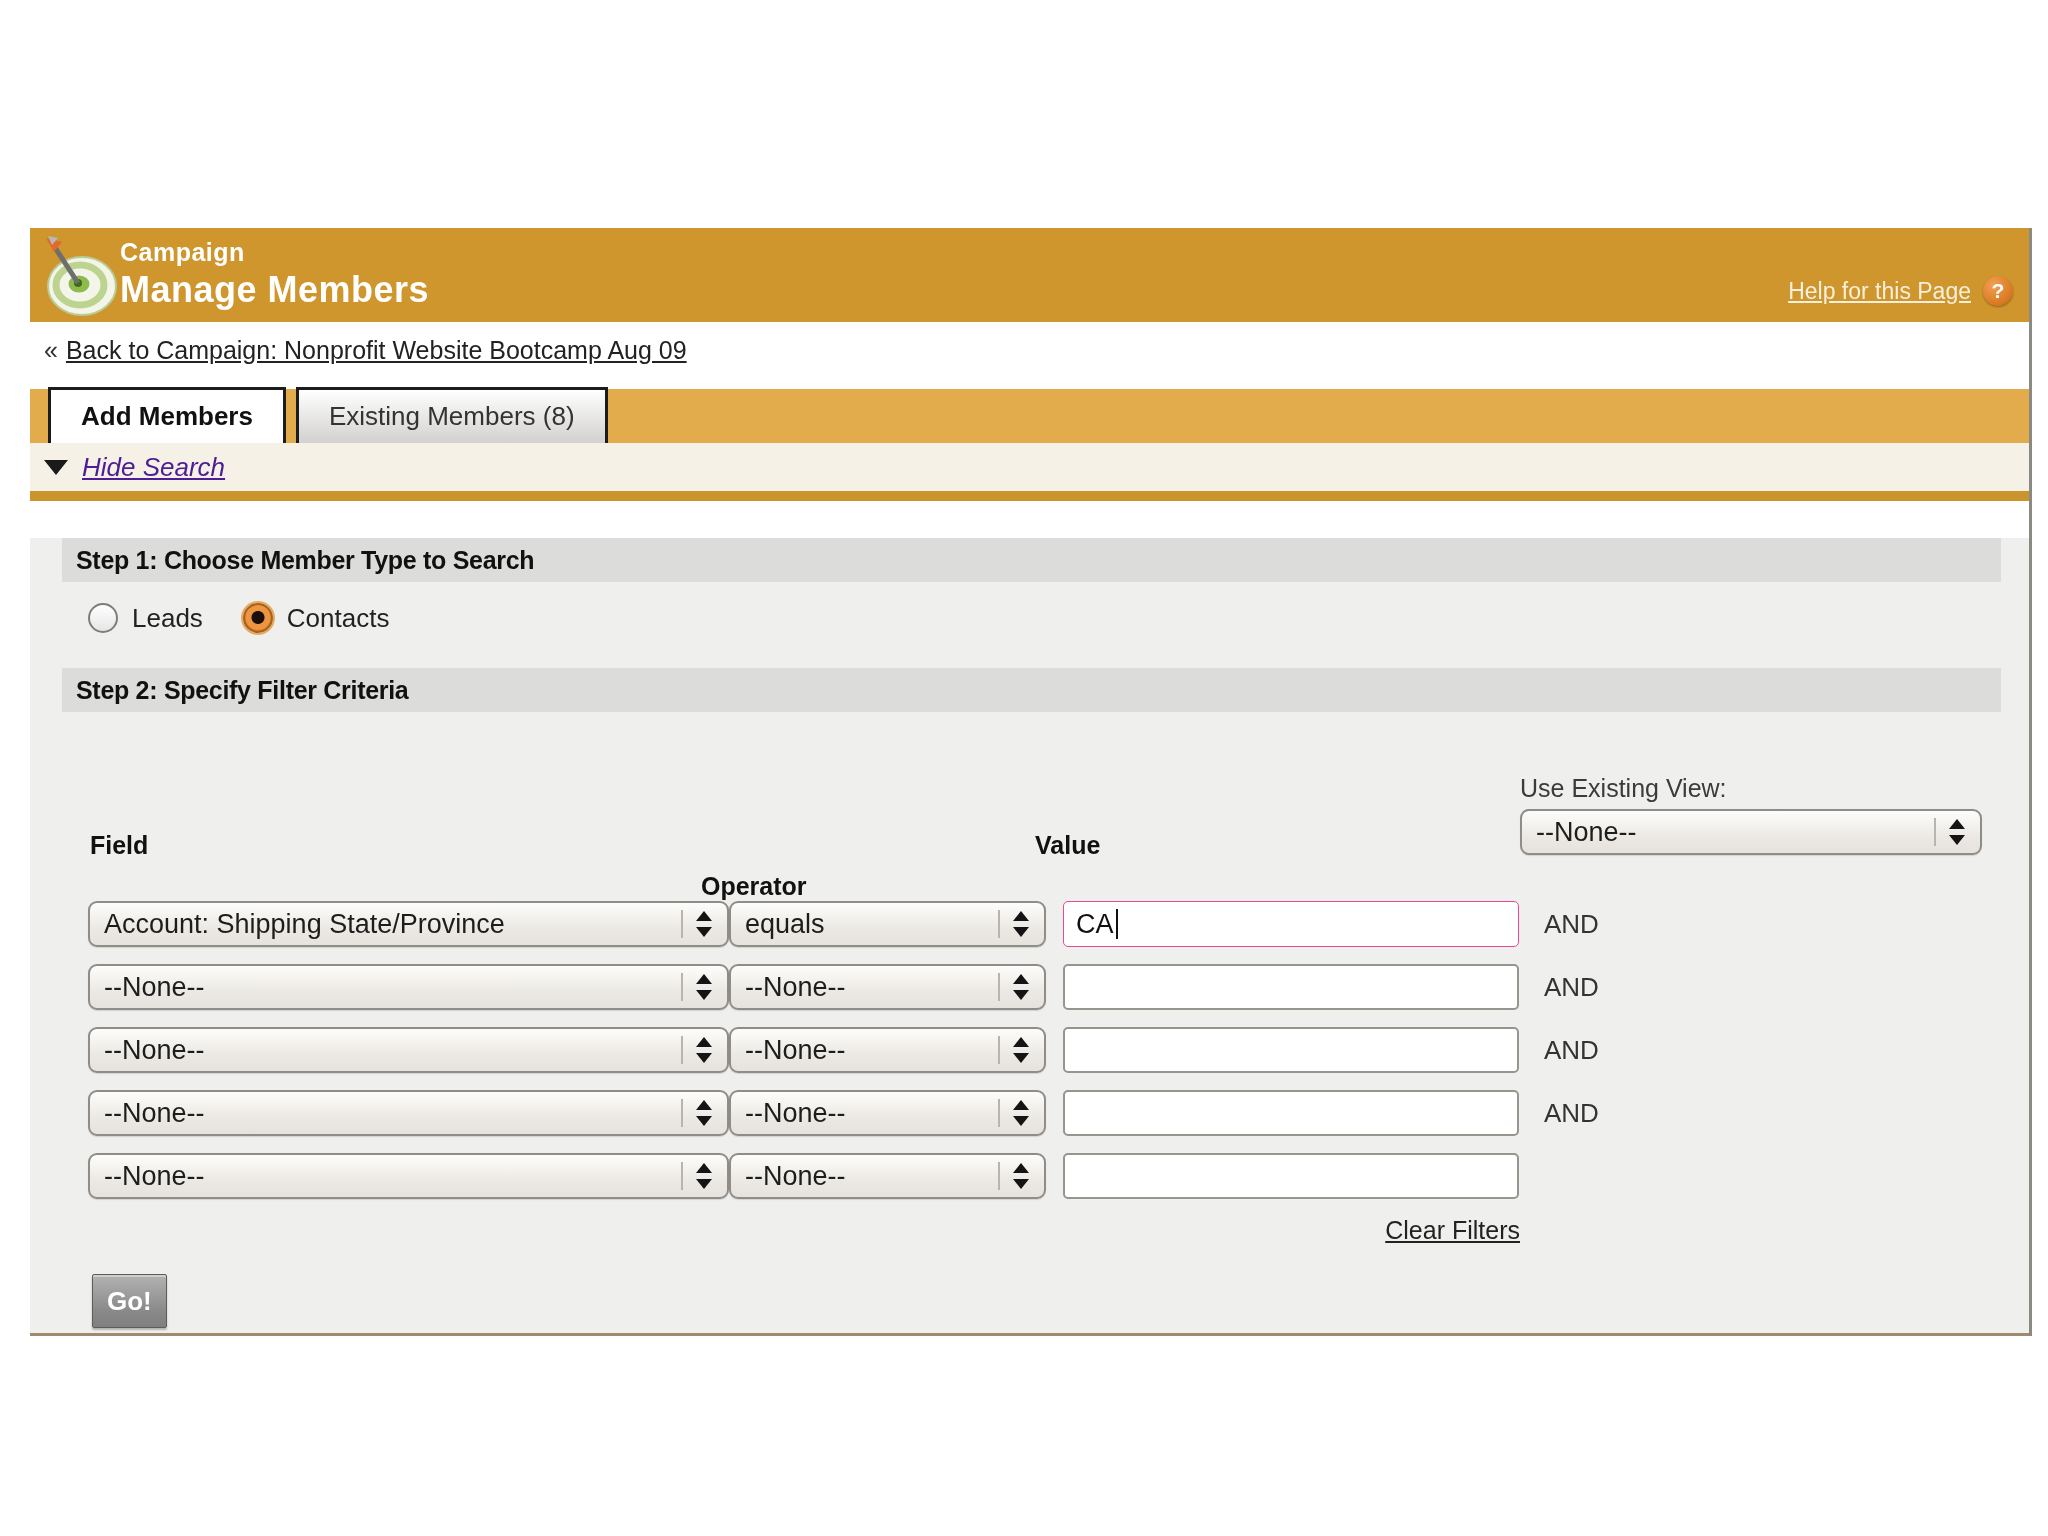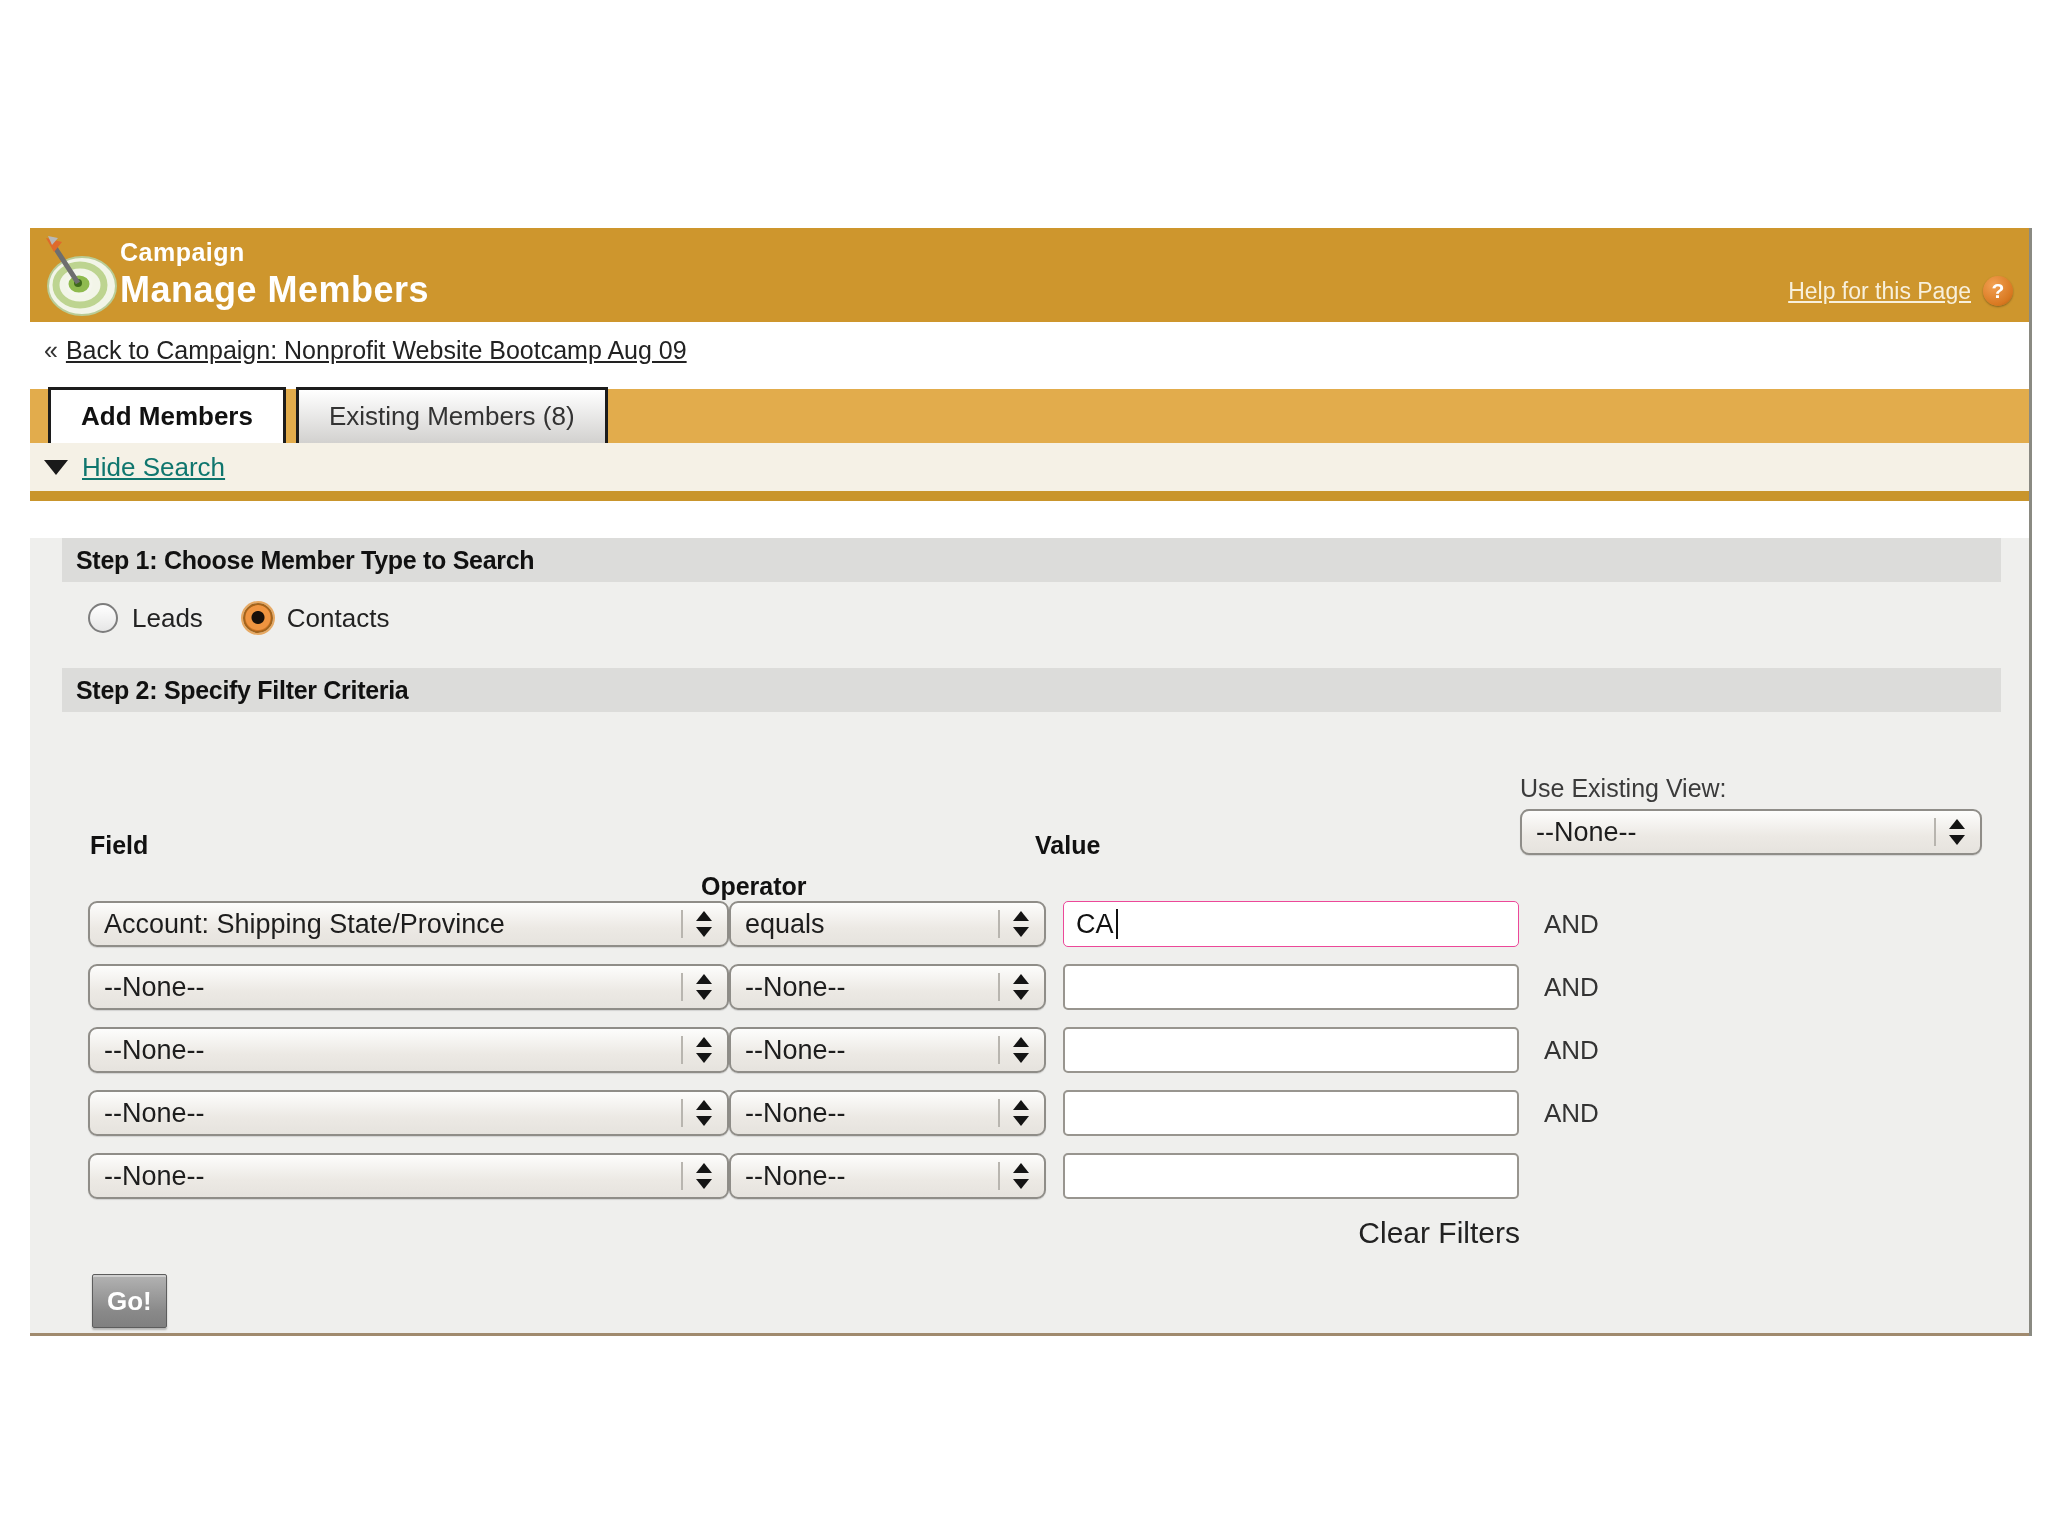--- a/index.html
+++ b/index.html
@@ -30,21 +30,21 @@
   .tabstrip { height: 54px; background: #E2AC4C; margin-top: 11px; display: flex; align-items: flex-end; padding-left: 18px; }
   .tab { height: 56px; display: flex; align-items: center; padding: 0 30px; font-size: 26px;
     border: 3px solid #1c1c1c; border-bottom: none; cursor: pointer; }
   .tab.active { background: #ffffff; font-weight: bold; color: #111; position: relative; z-index: 2; }
   .tab.inactive { background: linear-gradient(#ffffff, #d2d1cf); color: #333; margin-left: 10px; }
 
   
   .toggle-row { height: 48px; background: #F5F1E6; display: flex; align-items: center; padding-left: 14px; gap: 14px; }
   .tri-down-lg { width: 0; height: 0; border-left: 12px solid transparent; border-right: 12px solid transparent;
     border-top: 15px solid #1a1a1a; }
-  .toggle-link { font-size: 26px; color: #0f766e; text-decoration: underline; cursor: pointer; }
+  .toggle-link { font-size: 26px; color: #4c1d95; text-decoration: underline; cursor: pointer; font-style: italic; }
   .orange-rule { height: 10px; background: #C9952C; }
 
   
   .panel { position: relative; height: 798px; background: #EFEFED; border-bottom: 3px solid #a08a6e; }
   .step-bar { margin: 0 28px 0 32px; height: 44px; background: #DCDCDA; display: flex; align-items: center;
     padding-left: 14px; font-size: 25px; font-weight: bold; color: #111; letter-spacing: -0.3px; }
   .step-bar.first { position: relative; top: 0; margin-top: 37px; }
   .radio-row { display: flex; align-items: center; gap: 14px; margin: 16px 0 0 58px; height: 40px; font-size: 26px; color: #222; }
   .radio { width: 30px; height: 30px; border-radius: 50%; display: inline-block; cursor: pointer; }
   .radio.off { background: linear-gradient(#ffffff, #e6e6e6); border: 2px solid #7d7d7d; }
@@ -79,21 +79,21 @@
   .crit-row .field-cell { width: 641px; }
   .crit-row .op-cell { width: 317px; }
   .crit-row .value-cell { position: relative; width: 456px; margin-left: 17px; }
   .crit-row:first-of-type { margin-top: 11px; }
   .value-input { width: 100%; height: 46px; border: 2px solid #98958F; border-radius: 5px; background: #ffffff;
     font-size: 27px; font-family: "Liberation Sans", sans-serif; padding: 0 12px; color: #111; outline: none; }
   .value-input.focused { border: 1px solid #ec4899; }
   .caret { position: absolute; left: 53px; top: 8px; width: 2px; height: 30px; background: #111; }
   .and-label { margin-left: 25px; font-size: 26px; color: #333; width: 70px; }
   .clear-row { margin-left: 58px; width: 1432px; text-align: right; margin-top: 6px; }
-  .clear-link { font-size: 30px; color: #222; cursor: pointer; }
+  .clear-link { font-size: 25px; color: #222; text-decoration: underline; cursor: pointer; }
   .go-btn { position: absolute; left: 62px; top: 736px; min-width: 74px; height: 54px; padding: 0 14px;
     background: linear-gradient(#b3b3b3, #898989 70%, #808080); border: 1px solid #5d5d5d; border-radius: 2px;
     color: #ffffff; font-weight: bold; font-size: 26px; font-family: "Liberation Sans", sans-serif;
     box-shadow: inset 0 2px 0 #cfcfcf, 0 2px 2px rgba(0,0,0,.25); cursor: pointer; }
 </style>
 </head>
 <body>
 
 <div class="page">
 

